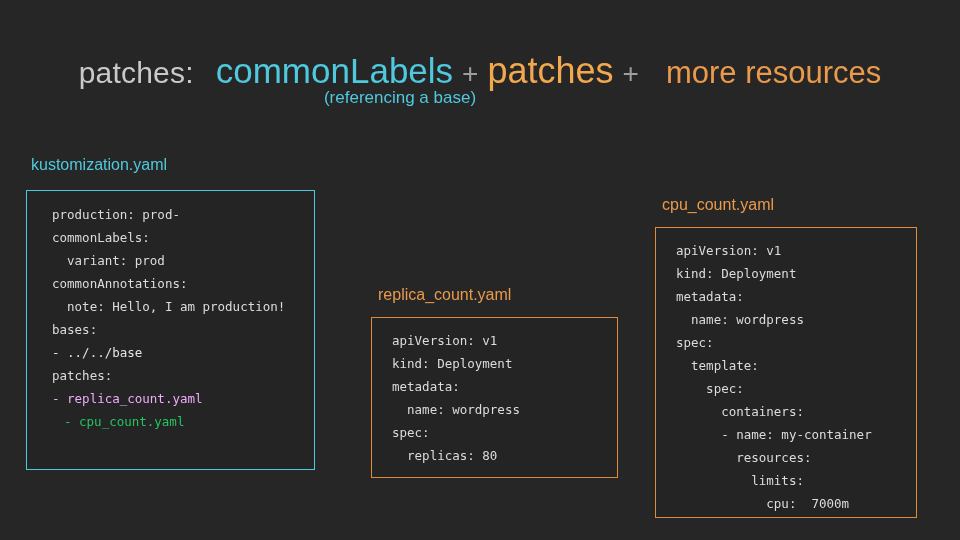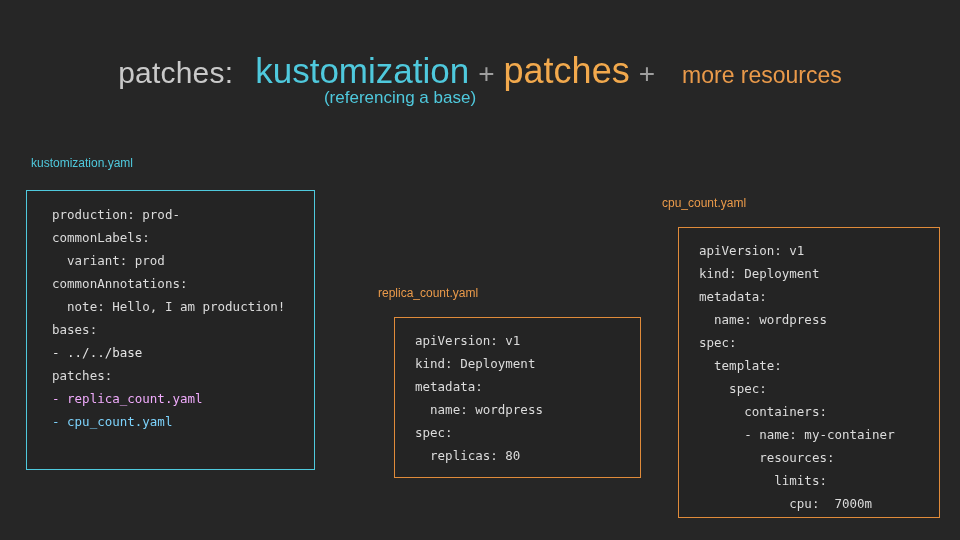--- a/index.html
+++ b/index.html
@@ -43,51 +43,51 @@
     color: #9e9e9e;
     font-size: 28px;
     margin: 0 9px;
   }
   .t-patches {
     color: #f2a94d;
     font-size: 36px;
   }
   .t-more {
     color: #ea9a4a;
-    font-size: 23px;
+    font-size: 31px;
     margin-left: 18px;
   }
   #subtitle {
     position: absolute;
     left: 0;
     top: 88px;
     width: 960px;
     text-align: center;
     color: #4fc9dd;
     font-size: 17px;
     margin-left: -80px;
   }
 
   
   .card {
     position: absolute;
   }
   .card-title {
     position: absolute;
-    font-size: 12px;
+    font-size: 16px;
     white-space: nowrap;
   }
   .code-box {
     position: absolute;
     box-sizing: border-box;
     border: 1.5px solid #4fc9dd;
     background: #242424;
     overflow: hidden;
   }
-  .code-box.orange { border-color: #e08b3a; margin-left: 23px; }
+  .code-box.orange { border-color: #e08b3a; }
 
   .code {
     font-family: "DejaVu Sans Mono", "Liberation Mono", monospace;
     font-size: 12.5px;
     line-height: 23px;
     color: #dcdcdc;
     white-space: pre;
   }
 
   
@@ -99,27 +99,27 @@
   #card-replica .code-box   { left: 371px; top: 317px; width: 247px; height: 161px; }
   #card-replica .code       { padding: 11px 0 0 20px; }
 
   #card-cpu .card-title { left: 662px; top: 196px; color: #ea9a4a; }
   #card-cpu .code-box   { left: 655px; top: 227px; width: 262px; height: 291px; }
   #card-cpu .code       { padding: 11px 0 0 20px; }
 
   
   .c-base   { color: #e5e5e5; }
   .c-yellow { color: #f0abfc; }
-  .c-orange { color: #7dd3fc; }
+  .c-orange { color: #22c55e; margin-left: 12px; }
 </style>
 </head>
 <body>
 
 <div id="title-row">
-  <span class="seg t-overlay">patches:</span><span class="seg t-kustomization">kustomization</span><span class="seg t-plus">+</span><span class="seg t-patches">patches</span><span class="seg t-plus">+</span><span class="seg t-more">more resources</span>
+  <span class="seg t-overlay">patches:</span><span class="seg t-kustomization">commonLabels</span><span class="seg t-plus">+</span><span class="seg t-patches">patches</span><span class="seg t-plus">+</span><span class="seg t-more">more resources</span>
 </div>
 <div id="subtitle">(referencing a base)</div>
 
 <div class="card" id="card-kustomization">
   <div class="card-title">kustomization.yaml</div>
   <div class="code-box">
     <div class="code"><span>production: prod-</span>
 <span>commonLabels:</span>
 <span>  variant: prod</span>
 <span>commonAnnotations:</span>

